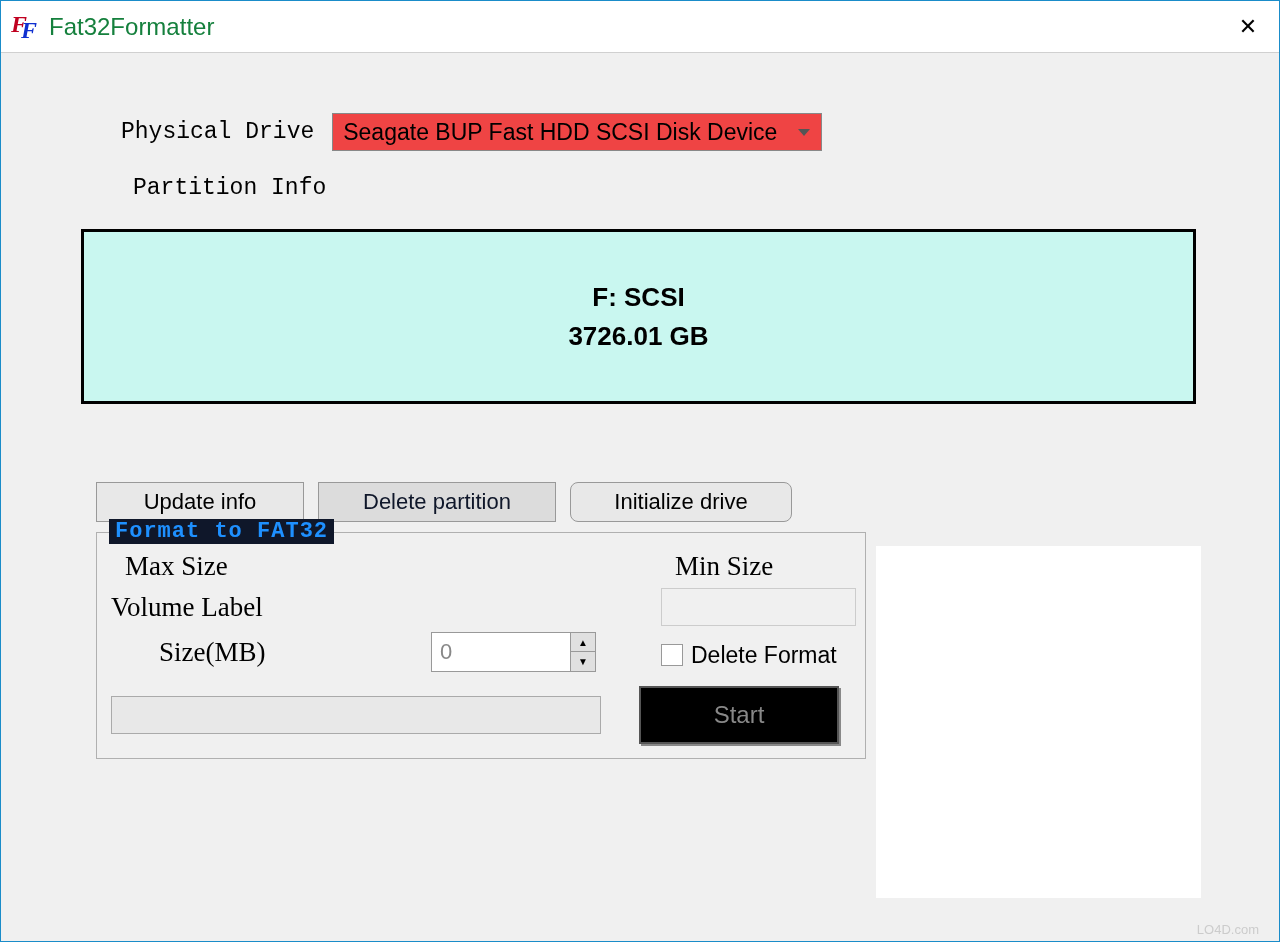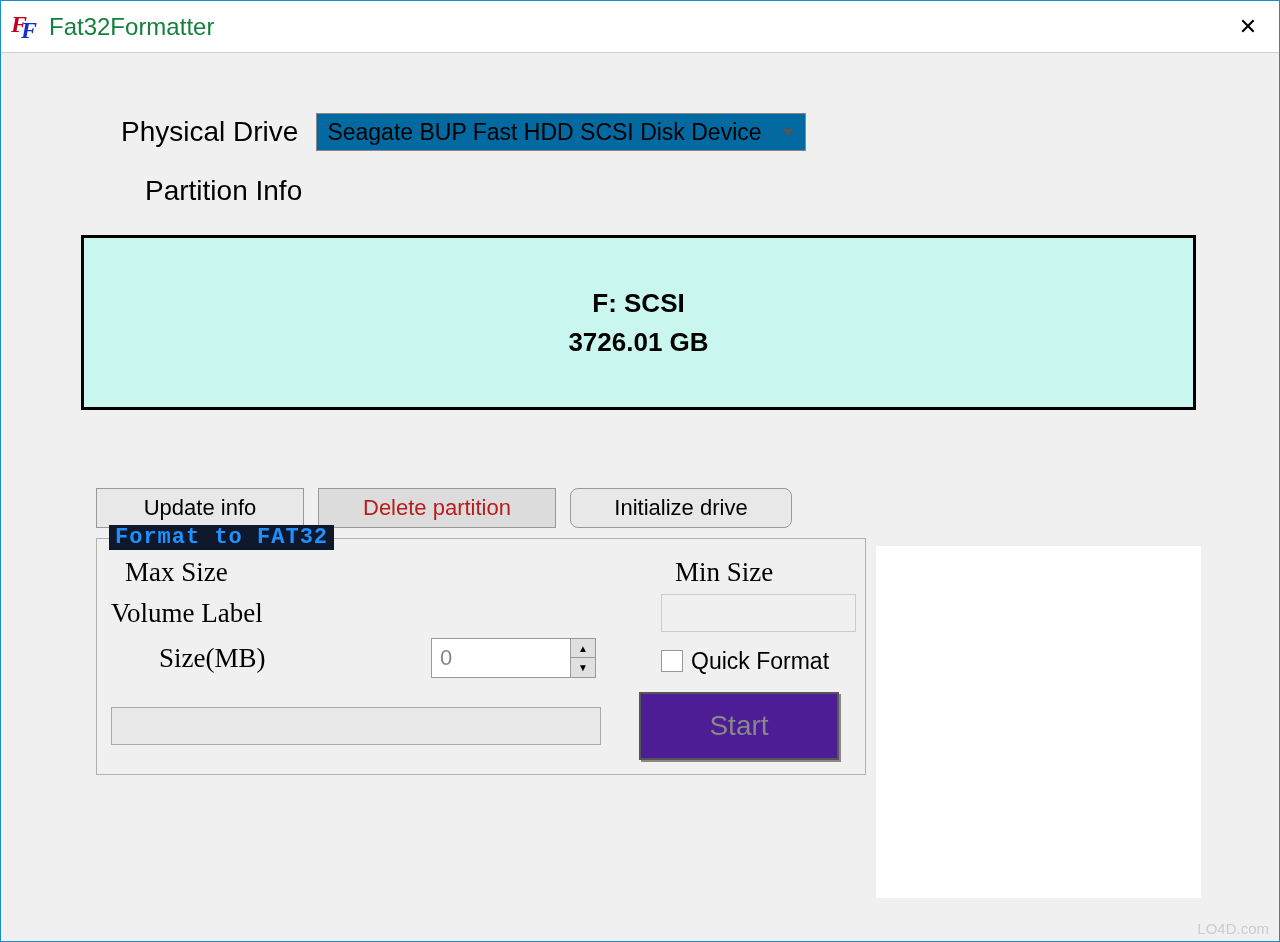--- a/index.html
+++ b/index.html
@@ -75,31 +75,31 @@
       flex: 1;
       padding: 60px 80px 0 120px;
       position: relative;
     }
     .row {
       display: flex;
       align-items: center;
       margin-bottom: 14px;
     }
     .label {
-      font-size: 28px;
+      font-size: 23px;
       color: #000;
       margin-right: 18px;
       min-width: 175px;
-      font-family: Liberation Sans, sans-serif;
+      font-family: Liberation Mono, monospace;
     }
     .dropdown {
       width: 490px;
       height: 38px;
       border: 1px solid #888;
-      background: #0369a1;
+      background: #ef4444;
       font-size: 23px;
       padding: 0 30px 0 10px;
       font-family: Tahoma, sans-serif;
       appearance: none;
       position: relative;
     }
     .dropdown-wrap {
       position: relative;
       display: inline-block;
     }
@@ -110,21 +110,21 @@
       top: 16px;
       width: 0;
       height: 0;
       border-left: 6px solid transparent;
       border-right: 6px solid transparent;
       border-top: 7px solid #555;
       pointer-events: none;
     }
     .partition-label {
       margin-top: 24px;
-      margin-left: 24px;
+      margin-left: 12px;
     }
     .partition-box {
       margin-top: 28px;
       margin-left: -40px;
       width: 1115px;
       height: 175px;
       border: 3px solid #000;
       background: #c9f7f0;
       display: flex;
       flex-direction: column;
@@ -148,21 +148,21 @@
     .btn {
       height: 40px;
       border: 1px solid #999;
       background: #e8e8e8;
       font-size: 22px;
       font-family: Tahoma, sans-serif;
       cursor: pointer;
       padding: 0 26px;
     }
     .btn:disabled {
-      color: #b91c1c;
+      color: #0f172a;
       cursor: default;
       background: #dcdcdc;
     }
     .btn-update { width: 208px; }
     .btn-delete { width: 238px; }
     .btn-init { width: 222px; border-radius: 8px; }
     .groupbox {
       margin-top: 10px;
       margin-left: -25px;
       width: 770px;
@@ -266,43 +266,43 @@
       gap: 20px;
     }
     .progress {
       width: 490px;
       height: 38px;
       border: 1px solid #aaa;
       background: #e8e8e8;
     }
     .start-btn {
       width: 200px;
-      height: 68px;
+      height: 58px;
       border: 2px solid #555;
       box-shadow: 2px 2px 0 #888;
-      background: #4c1d95;
-      font-size: 28px;
+      background: #000000;
+      font-size: 24px;
       font-family: Tahoma, sans-serif;
       color: #888;
       cursor: default;
       margin-left: 18px;
     }
     .white-panel {
       position: absolute;
       right: 78px;
       top: 493px;
       width: 325px;
       height: 352px;
       background: #ffffff;
     }
     .watermark-footer {
       position: absolute;
       bottom: 4px;
-      right: 10px;
-      font-size: 15px;
+      right: 20px;
+      font-size: 13px;
       color: #ccc;
       font-family: Arial, sans-serif;
     }
   </style>
 </head>
 <body>
 
 <div class="window">
   <div class="titlebar">
     <div class="titlebar-icon">
@@ -360,21 +360,21 @@
         <div class="form-label indent">Size(MB)</div>
         <div class="spinner-wrap">
           <input class="spinner-input" value="0" style="">
           <div class="spinner-btns">
             <button class="spinner-btn">▲</button>
             <button class="spinner-btn">▼</button>
           </div>
         </div>
         <div class="checkbox-wrap">
           <div class="checkbox"></div>
-          <span class="checkbox-label">Quick Format</span>
+          <span class="checkbox-label">Delete Format</span>
         </div>
       </div>
 
       <div class="bottom-row">
         <div class="progress"></div>
         <button class="start-btn" disabled="">Start</button>
       </div>
     </div>
 
     <div class="watermark-footer">

